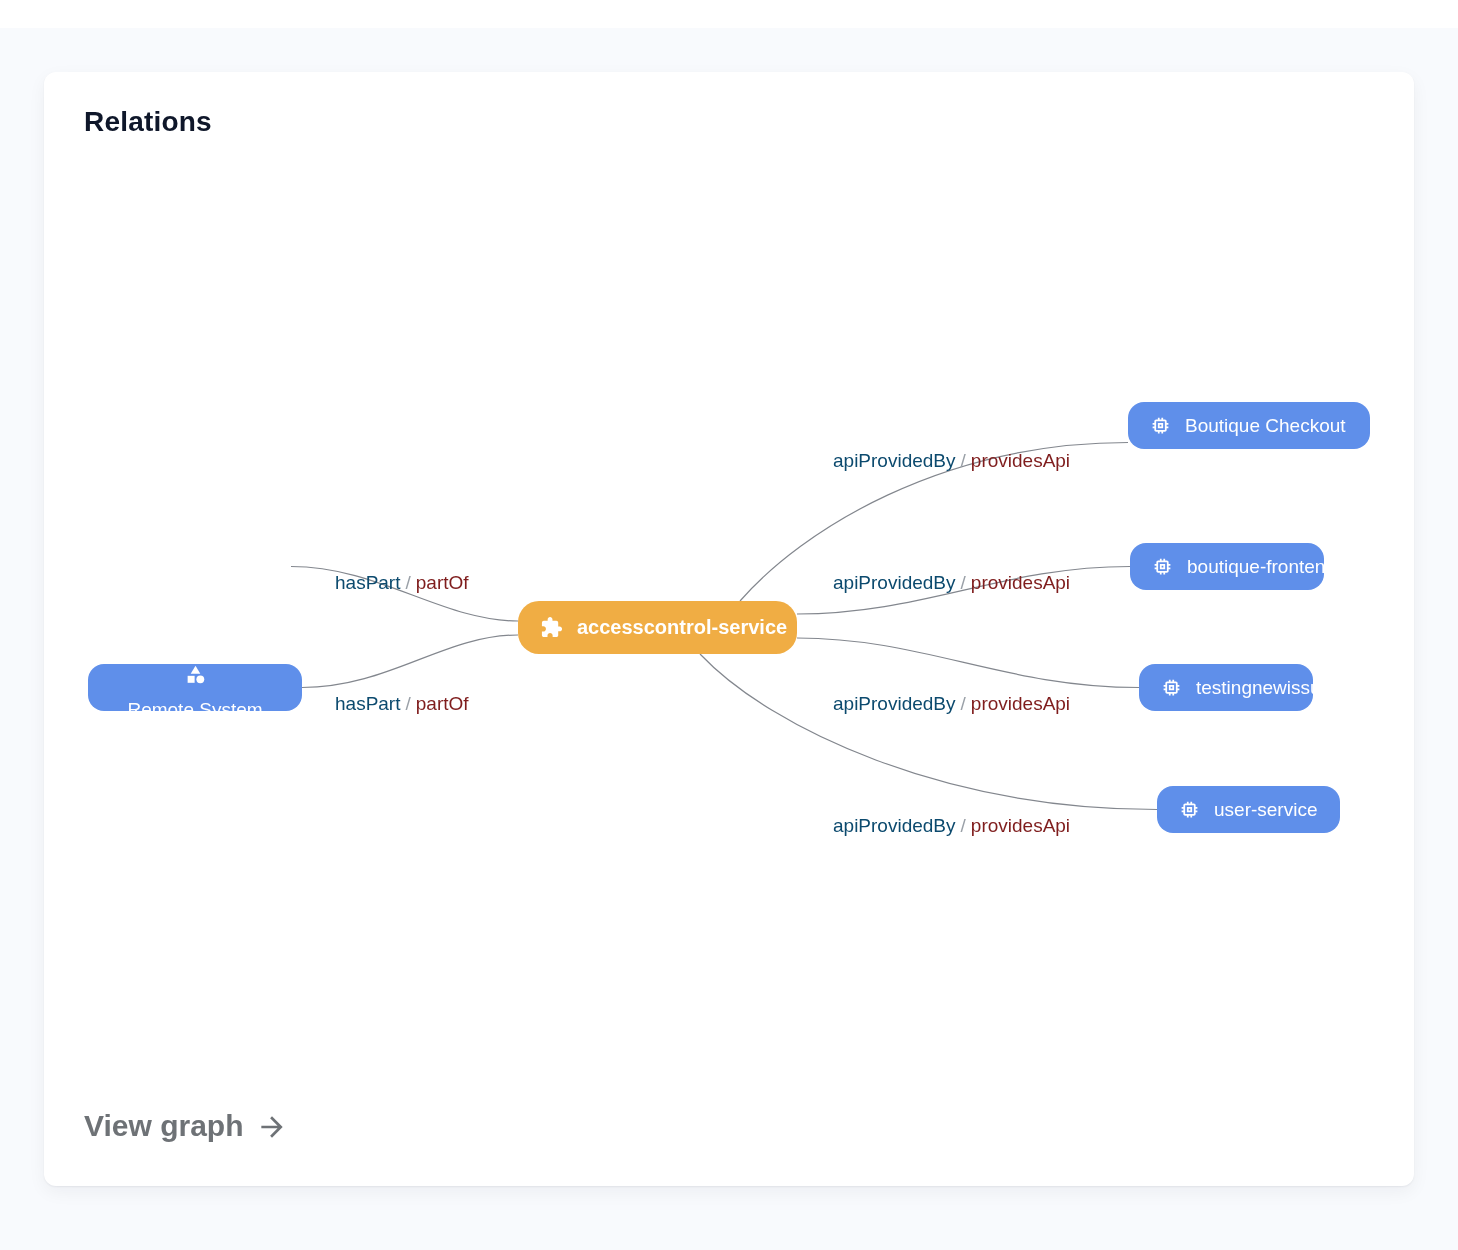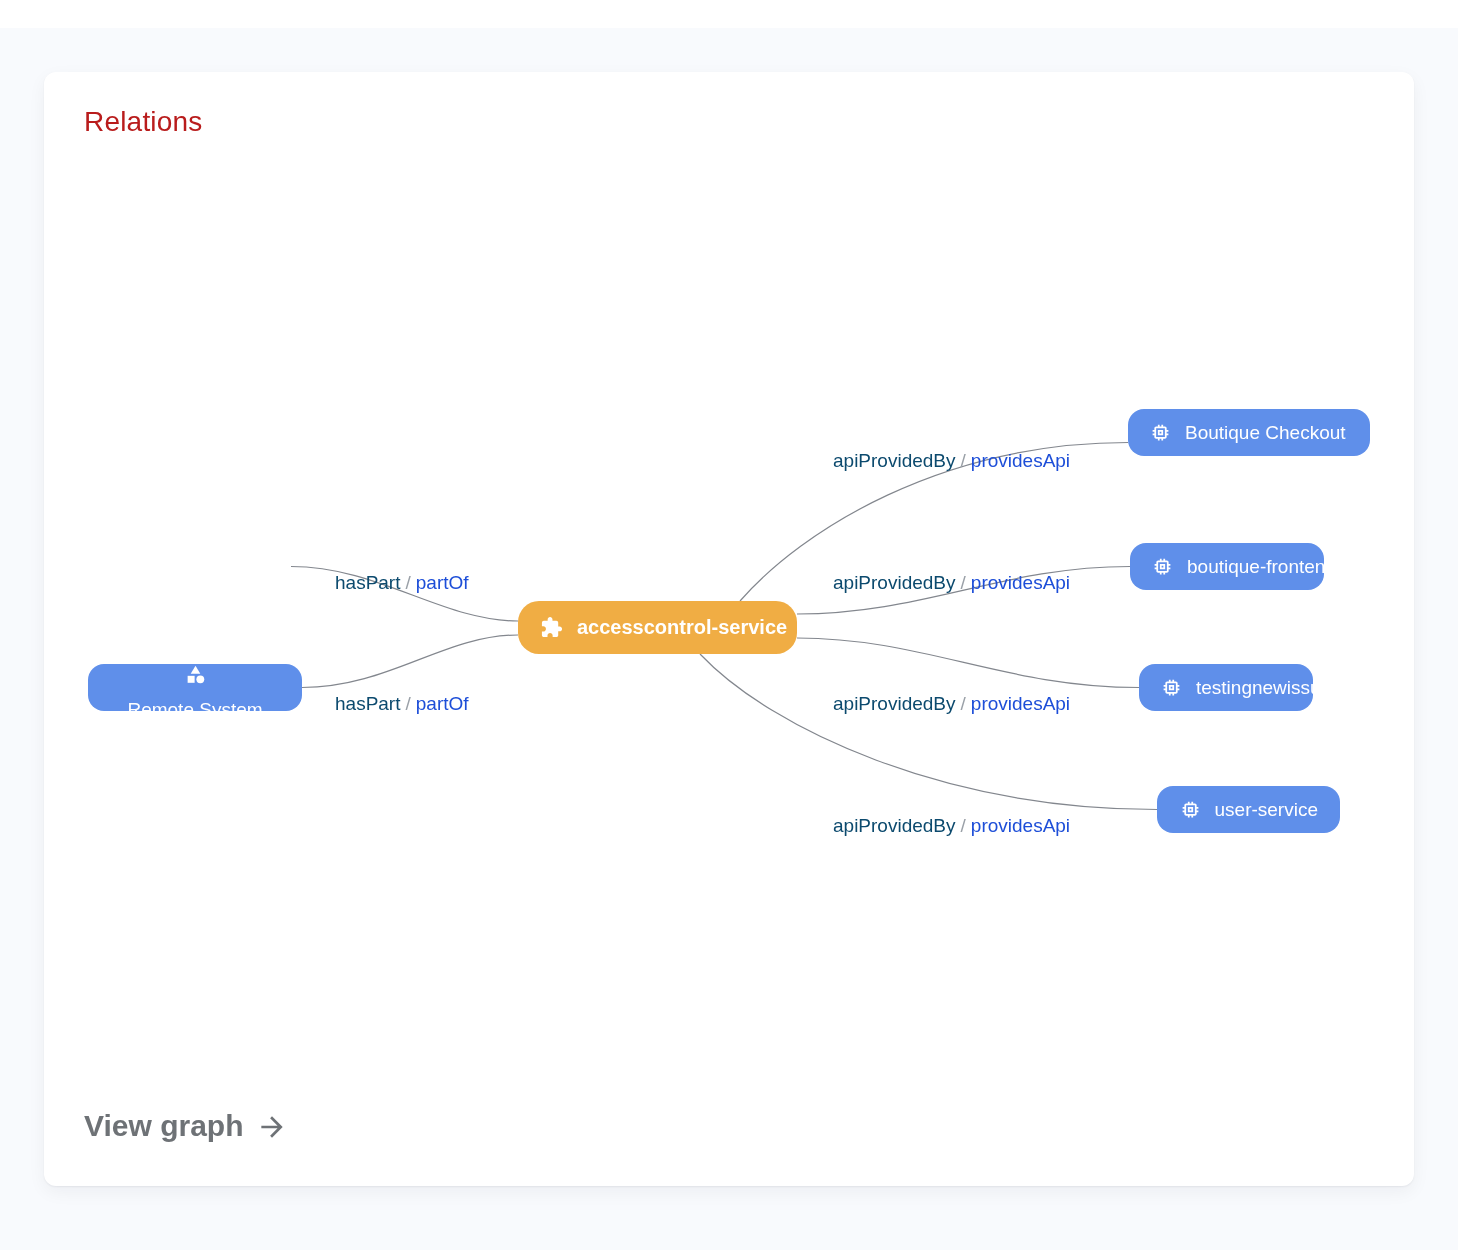--- a/index.html
+++ b/index.html
@@ -16,21 +16,21 @@
   }
   .card {
     position: absolute; left: 44px; top: 72px;
     width: 1370px; height: 1114px;
     background: #ffffff;
     border-radius: 12px;
     box-shadow: 0 1px 2px rgba(16,24,40,.06), 0 6px 18px rgba(16,24,40,.05);
   }
   .card-title {
     position: absolute; left: 40px; top: 34px;
-    font-size: 28px; font-weight: 400; color: #b91c1c;
+    font-size: 28px; font-weight: 700; color: #0f172a;
     letter-spacing: .2px;
   }
   .graph { position: absolute; left: 0; top: 0; width: 1370px; height: 1114px; }
   svg.edges { position: absolute; left: 0; top: 0; }
   svg.edges path { fill: none; stroke: #83878e; stroke-width: 1.2; }
 
   .node {
     position: absolute;
     display: flex; align-items: center;
     gap: 14px;
@@ -54,21 +54,21 @@
   .node .icon svg { width: 21px; height: 21px; }
   .node-center .icon svg { width: 23px; height: 23px; }
 
   .edge-label {
     position: absolute;
     font-size: 19px;
     white-space: nowrap;
   }
   .edge-label .rel { color: #0c4a6e; font-weight: 400; }
   .edge-label .sep { color: #9ba1a8; margin: 0 5px; font-weight: 400; }
-  .edge-label .inv { color: #1d4ed8; font-weight: 400; }
+  .edge-label .inv { color: #7f1d1d; font-weight: 400; }
 
   .view-graph {
     position: absolute; left: 40px; top: 1036px;
     display: flex; align-items: center; gap: 12px;
     font-size: 30px; font-weight: 600; color: #6e7276;
     cursor: pointer; text-decoration: none; justify-content: space-between;
   }
   .view-graph svg { width: 32px; height: 32px; margin-top: 3px; }
 </style>
 </head>
@@ -104,21 +104,21 @@
 
     <div class="node node-center" style="left:474px; top:529px; width:279px;">
       <span class="icon">
         <svg viewBox="0 0 24 24">
             <path fill="currentColor" d="M20.5 11H19V7c0-1.1-.9-2-2-2h-4V3.5C13 2.12 11.88 1 10.5 1S8 2.12 8 3.5V5H4c-1.1 0-1.99.9-1.99 2v3.8H3.5c1.49 0 2.7 1.21 2.7 2.7s-1.21 2.7-2.7 2.7H2V20c0 1.1.9 2 2 2h3.8v-1.5c0-1.49 1.21-2.7 2.7-2.7 1.49 0 2.7 1.21 2.7 2.7V22H17c1.1 0 2-.9 2-2v-4h1.5c1.38 0 2.5-1.12 2.5-2.5S21.88 11 20.5 11z"></path>
           </svg>
       </span>
       <span>accesscontrol-service</span>
     </div>
 
-    <div class="node node-blue" style="left:1084px; top:337px; width:242px;">
+    <div class="node node-blue" style="left:1084px; top:330px; width:242px;">
       <span class="icon">
         <svg viewBox="0 0 24 24">
             <path fill="currentColor" d="M15 9H9v6h6V9zm-2 4h-2v-2h2v2zm8-2V9h-2V7c0-1.1-.9-2-2-2h-2V3h-2v2h-2V3H9v2H7c-1.1 0-2 .9-2 2v2H3v2h2v2H3v2h2v2c0 1.1.9 2 2 2h2v2h2v-2h2v2h2v-2h2c1.1 0 2-.9 2-2v-2h2v-2h-2v-2h2zm-4 6H7V7h10v10z"></path>
           </svg>
       </span>
       <span>Boutique Checkout</span>
     </div>
 
     <div class="node node-blue" style="left:1086px; top:471px; width:194px;">
       <span class="icon">
@@ -131,21 +131,21 @@
 
     <div class="node node-blue" style="left:1095px; top:592px; width:174px;">
       <span class="icon">
         <svg viewBox="0 0 24 24">
             <path fill="currentColor" d="M15 9H9v6h6V9zm-2 4h-2v-2h2v2zm8-2V9h-2V7c0-1.1-.9-2-2-2h-2V3h-2v2h-2V3H9v2H7c-1.1 0-2 .9-2 2v2H3v2h2v2H3v2h2v2c0 1.1.9 2 2 2h2v2h2v-2h2v2h2v-2h2c1.1 0 2-.9 2-2v-2h2v-2h-2v-2h2zm-4 6H7V7h10v10z"></path>
           </svg>
       </span>
       <span>testingnewissue</span>
     </div>
 
-    <div class="node node-blue" style="left:1113px; top:714px; width:183px;justify-content:flex-end;">
+    <div class="node node-blue" style="left:1113px; top:714px; width:183px;">
       <span class="icon">
         <svg viewBox="0 0 24 24">
             <path fill="currentColor" d="M15 9H9v6h6V9zm-2 4h-2v-2h2v2zm8-2V9h-2V7c0-1.1-.9-2-2-2h-2V3h-2v2h-2V3H9v2H7c-1.1 0-2 .9-2 2v2H3v2h2v2H3v2h2v2c0 1.1.9 2 2 2h2v2h2v-2h2v2h2v-2h2c1.1 0 2-.9 2-2v-2h2v-2h-2v-2h2zm-4 6H7V7h10v10z"></path>
           </svg>
       </span>
       <span>user-service</span>
     </div>
 
     <div class="edge-label" style="left:291px; top:500px;">
       <span class="rel">hasPart</span><span class="sep">/</span><span class="inv">partOf</span>

